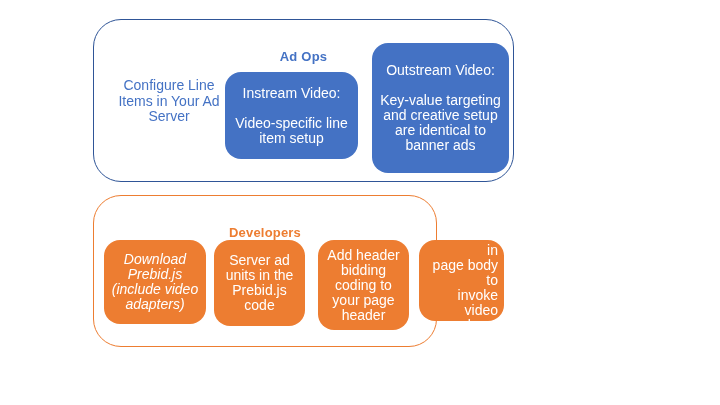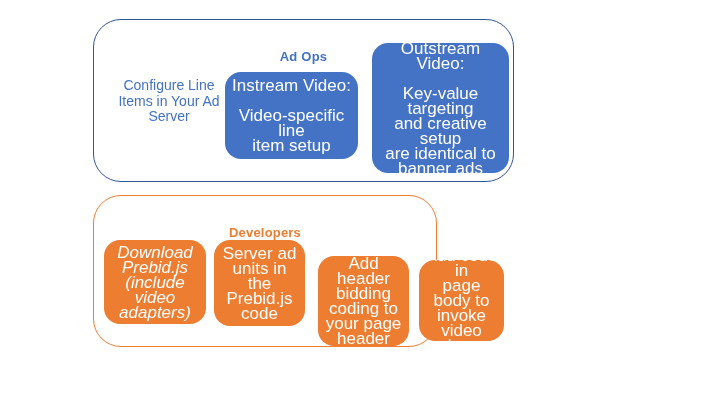--- a/index.html
+++ b/index.html
@@ -51,39 +51,39 @@
     font-size: 14px;
     line-height: 15.5px;
     text-align: center;
     white-space: pre-line;
   }
   .node {
     position: absolute;
     box-sizing: border-box;
     border-radius: 16px;
     color: #ffffff;
-    font-size: 17px;
+    font-size: 14px;
     line-height: 15px;
     text-align: center;
     white-space: pre-line;
     display: flex;
     align-items: center;
     justify-content: center;
     padding: 4px 6px;
   }
   .node.blue   { background: #4472C4; }
   .node.orange { background: #ED7D31; }
 
   .node.instream   { left: 131px; top: 52px;  width: 133px; height: 87px; }
   .node.outstream  { left: 278px; top: 23px;  width: 137px; height: 130px; }
 
   .node.dev1 { left: 10px;  top: 44px; width: 102px; height: 84px; font-style: italic; }
   .node.dev2 { left: 120px; top: 44px; width: 91px;  height: 86px; }
-  .node.dev3 { left: 224px; top: 44px; width: 91px;  height: 90px; margin-top: 16px; }
-  .node.dev4 { left: 325px; top: 64px; width: 85px;  height: 81px; }
+  .node.dev3 { left: 224px; top: 44px; width: 91px;  height: 90px; }
+  .node.dev4 { left: 325px; top: 44px; width: 85px;  height: 81px; text-align: right; }
 </style>
 </head>
 <body>
 
 <div class="canvas">
 
   <div class="group adops">
     <div class="group-title">Ad Ops</div>
     <div class="side-note">Configure Line
 Items in Your Ad

